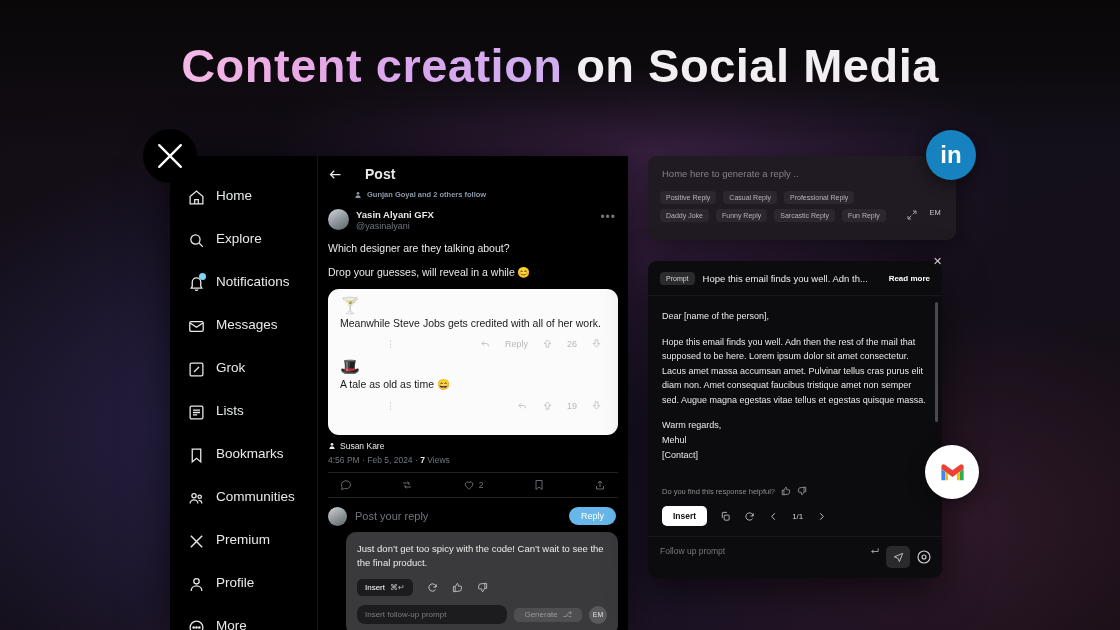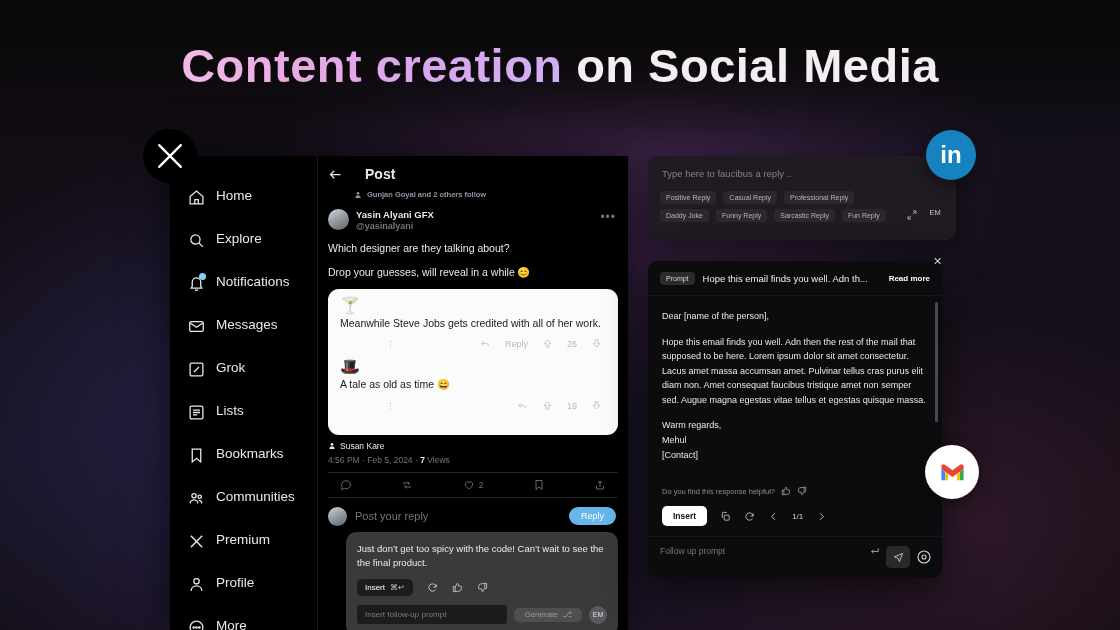--- a/index.html
+++ b/index.html
@@ -94,21 +94,21 @@
   .follow-line svg { width:8px; height:8px; }
 
   .post-head { display:flex; align-items:flex-start; padding:0 12px 0 10px; position:relative; }
   .avatar {
     width:21px; height:21px; border-radius:50%; flex:0 0 21px;
     background:linear-gradient(150deg,#cfd4d8,#8d9499 55%,#5c6468);
     margin-right:7px;
   }
   .post-names { flex:1; line-height:1.25; }
   .p-name { color:#e7e9ea; font-size:9.5px; font-weight:bold; }
-  .p-handle { color:#71767b; font-size:9px;font-weight:bold; }
+  .p-handle { color:#71767b; font-size:9px; }
   .dots { color:#71767b; font-size:12px; letter-spacing:1px; line-height:1; margin-top:2px; }
 
   .post-body { padding:8px 12px 0 10px; color:#e7e9ea; font-size:10.5px; line-height:1.55; }
   .post-body p { margin-bottom:8px; }
 
   .media-card {
     margin:2px 10px 0 10px; background:#fbfbfb; border-radius:11px;
     height:146px; padding:9px 12px; position:relative; overflow:hidden;
   }
   .mc-emoji { font-size:16px; line-height:1; display:block; margin-bottom:2px; }
@@ -151,21 +151,21 @@
   .ai-pop-tools { display:flex; align-items:center; gap:14px; margin-bottom:9px; }
   .insert-chip {
     background:#1c1c1e; color:#fff; font-size:8px;
     border-radius:5px; padding:4px 8px; display:flex; align-items:center; gap:5px;
     border:none; cursor:pointer;
   }
   .insert-chip .kbd { color:#bdbdbd; font-size:8px; }
   .ai-pop-tools svg { width:11px; height:11px; color:#d6d6d6; }
   .ai-pop-bottom { display:flex; align-items:center; gap:7px; }
   .followup-field {
-    flex:1; background:#1c1c1e; border-radius:3px; height:19px;
+    flex:1; background:#1c1c1e; border-radius:8px; height:19px;
     display:flex; align-items:center; padding:0 8px;
     color:#7d7d80; font-size:8px;
   }
   .gen-btn {
     background:#4f4f52; color:#9a9a9d; font-size:8px;
     border-radius:5px; height:14px; padding:0 10px;
     display:flex; align-items:center; gap:5px; border:none; cursor:pointer;
   }
   .em-avatar {
     width:18px; height:18px; border-radius:50%; background:#5a5a5e;
@@ -552,21 +552,21 @@
         <div class="em-avatar">EM</div>
       </div>
     </div>
 
   </div>
 </div>
 
 <div class="li-badge">in</div>
 
 <div class="li-panel">
-  <div class="li-input">Type here to faucibus a reply ..</div>
+  <div class="li-input">Home here to generate a reply ..</div>
   <div class="li-bottom">
     <div class="li-chips">
       <button class="li-chip">Positive Reply</button>
       <button class="li-chip">Casual Reply</button>
       <button class="li-chip">Professional Reply</button>
       <button class="li-chip">Daddy Joke</button>
       <button class="li-chip">Funny Reply</button>
       <button class="li-chip">Sarcastic Reply</button>
       <button class="li-chip">Fun Reply</button>
     </div>

